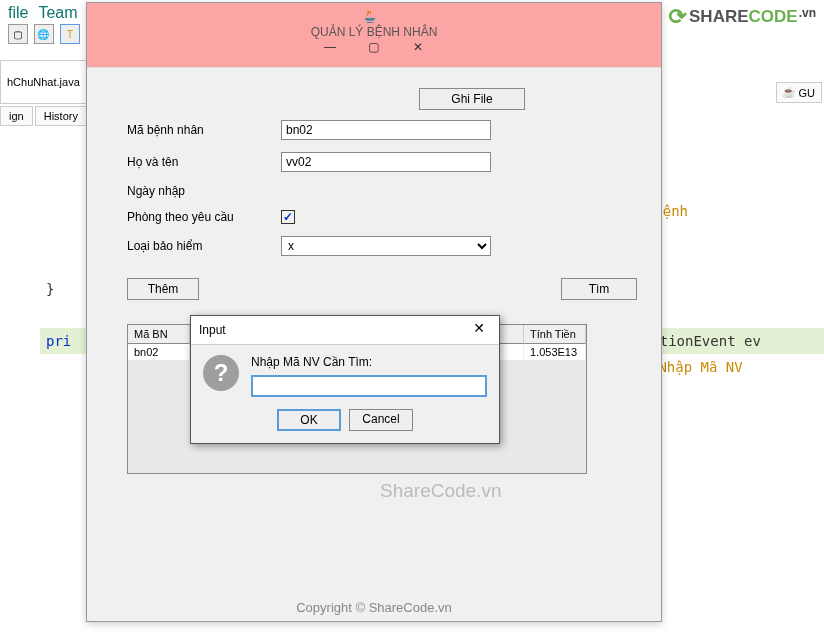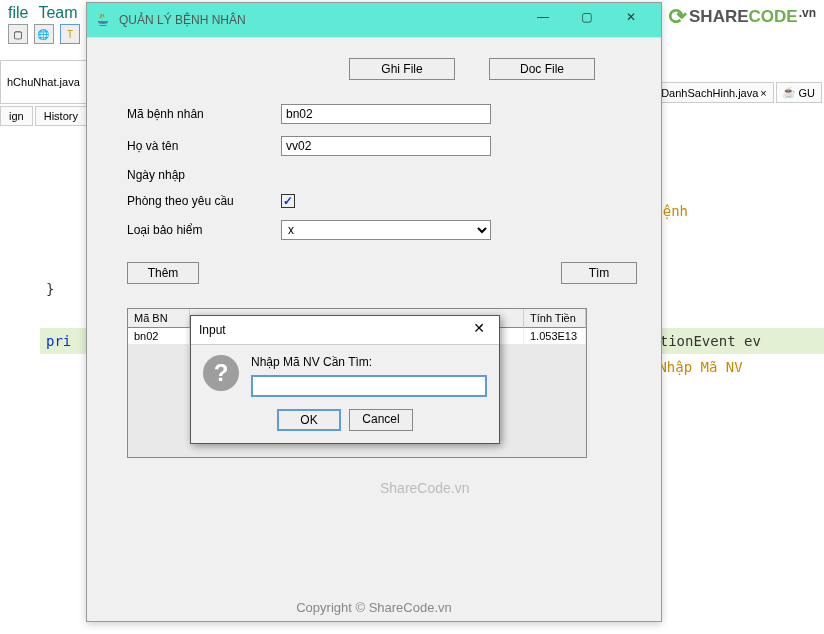--- a/index.html
+++ b/index.html
@@ -100,24 +100,25 @@
   width: 576px; height: 620px;
   background: #f0f0f0;
   border: 1px solid #999;
   box-shadow: 0 2px 8px rgba(0,0,0,0.2);
   display: flex;
   flex-direction: column;
 }
 .app-title {
   display: flex;
   align-items: center;
-  background: #5eead4;
+  background: #fca5a5;
   border-bottom: 1px solid #ddd;
   padding: 6px 8px;
   font-size: 12px;
+  flex-direction: column;
 }
 .app-title .java-icon {
   width: 16px; height: 16px;
   margin-right: 8px;
 }
 .app-title .title-text { flex: 1; color: #555; }
 .win-btns { display: flex; }
 .win-btn {
   width: 44px; height: 28px;
   display: flex; align-items: center; justify-content: center;
@@ -130,21 +131,20 @@
   padding: 20px 24px 12px 40px;
   display: flex;
   flex-direction: column;
   gap: 10px;
 }
 .top-buttons {
   display: flex;
   gap: 34px;
   justify-content: center;
   margin-left: 180px;
-  margin-bottom: 14px;
 }
 .btn {
   border: 1px solid #888;
   background: #efefef;
   padding: 3px 0;
   width: 106px;
   text-align: center;
   font-size: 12px;
   cursor: default;
 }
@@ -310,21 +310,21 @@
   color: #6ab04c;
   font-size: 22px;
   margin-right: 2px;
 }
 .logo .green { color: #6ab04c; }
 .logo .vn { color: #444; font-size: 12px; align-self: flex-start; margin-top: 2px; margin-left:1px; }
 
 .watermark {
   position: absolute;
   color: #bbb;
-  font-size: 14px;
+  font-size: 19px;
   pointer-events: none;
 }
 </style>
 </head>
 <body>
 
 <div class="ide-bg">
   <div class="ide-menu">
     <span>file</span>
     <span>Team</span>
@@ -336,25 +336,20 @@
     <span class="tool-icon" style="border-color:#5b9dd9;color:#cc9a00;">T</span>
   </div>
   <div class="ide-tabs-left">
     <span>hChuNhat.java</span>
   </div>
   <div class="ide-tabs-left2">
     <span>ign</span>
     <span>History</span>
   </div>
   <div class="ide-tabs-right">
-    <div class="tab">
-      <span style="color:#cc6600;">☕</span>
-      <span>DanhSachHinh.java</span>
-      <span>×</span>
-    </div>
     <div class="tab">
       <span style="color:#cc6600;">☕</span>
       <span>GU</span>
     </div>
   </div>
   <div class="ide-code">
 <span style="padding-left:560px;">n()));</span>
 
 <span class="str" style="padding-left:530px;"> tìm thấy bệnh</span>
 
@@ -386,21 +381,20 @@
     <span class="title-text">QUẢN LÝ BỆNH NHÂN</span>
     <div class="win-btns">
       <div class="win-btn">—</div>
       <div class="win-btn">▢</div>
       <div class="win-btn close">✕</div>
     </div>
   </div>
   <div class="app-body">
     <div class="top-buttons">
       <div class="btn">Ghi File</div>
-      <div class="btn">Doc File</div>
     </div>
 
     <div class="form-row">
       <div class="form-label">Mã bệnh nhân</div>
       <input class="text-input w1" value="bn02" style="">
     </div>
     <div class="form-row">
       <div class="form-label">Họ và tên</div>
       <input class="text-input w1" value="vv02" style="">
     </div>

